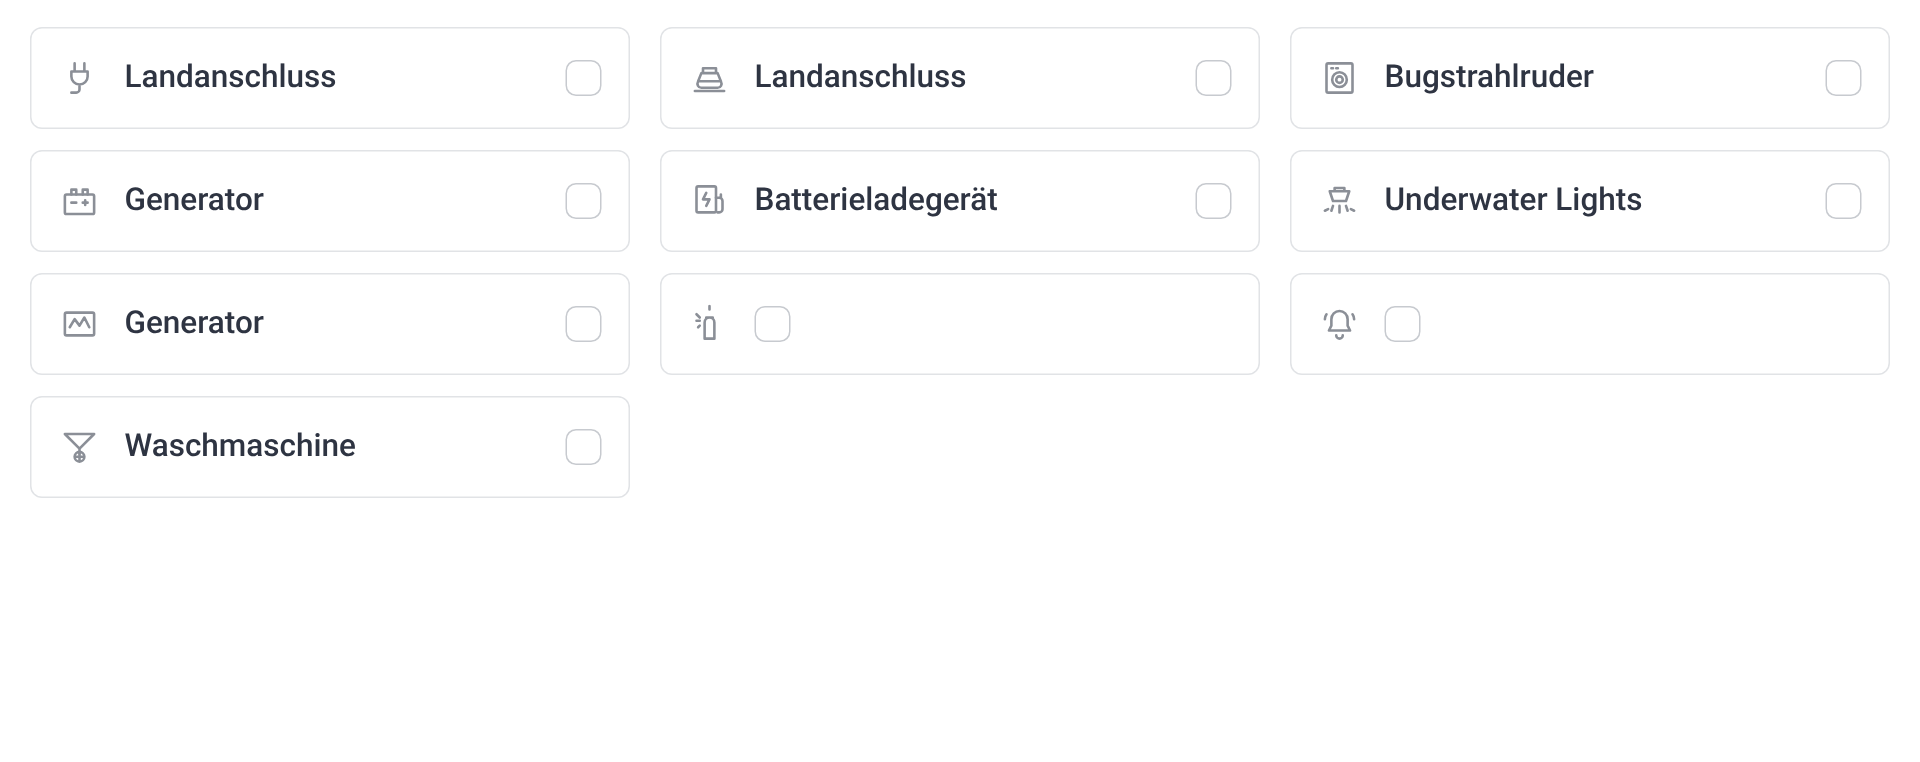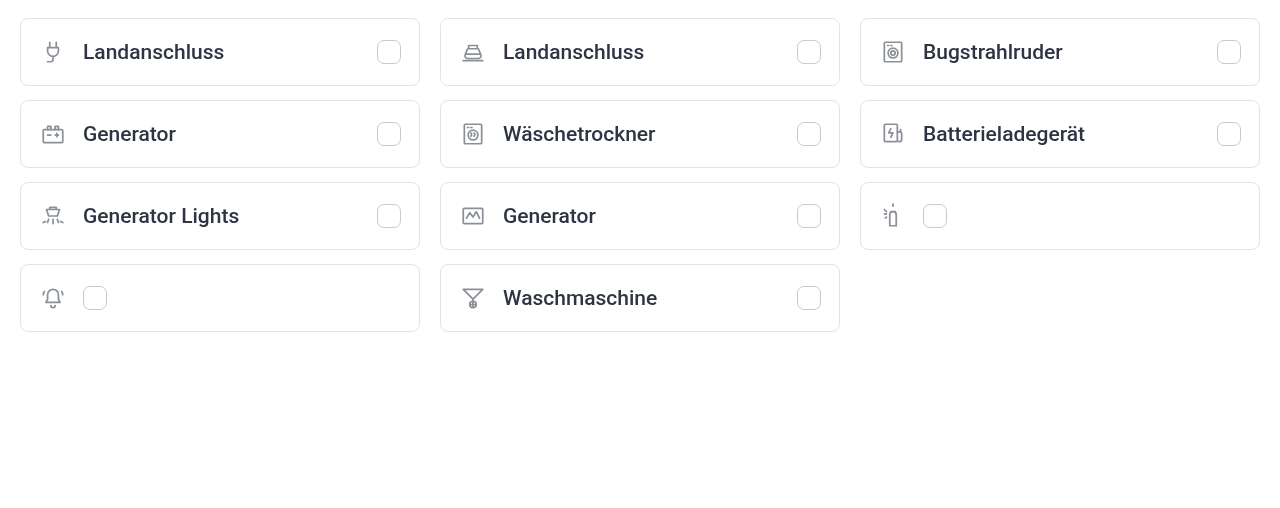--- a/index.html
+++ b/index.html
@@ -98,49 +98,38 @@
   <div class="option-row">
     <span class="icon-slot">
         <svg viewBox="0 0 24 24">
           <rect x="3" y="8" width="18" height="12" rx="1"></rect>
           <path d="M7 8V5h3v3M14 8V5h3v3M7 13h3M14 13h3M15.5 11.5v3"></path>
         </svg>
       </span>
     <span class="label">Generator</span>
     <input type="checkbox" class="checkbox" style="">
   </div>
-  <div class="option-row">
-    <span class="icon-slot">
-        <svg viewBox="0 0 24 24">
-          <rect x="4" y="3" width="16" height="18" rx="1"></rect>
-          <circle cx="12" cy="13" r="4.5"></circle>
-          <path d="M10 11c1 .7 1 2.3 0 3M13 11c1 .7 1 2.3 0 3M7 6h1M10 6h1"></path>
-        </svg>
-      </span>
-    <span class="label">Wäschetrockner</span>
-    <input type="checkbox" class="checkbox" style="">
-  </div>
 
   <div class="option-row">
     <span class="icon-slot">
         <svg viewBox="0 0 24 24">
           <rect x="4" y="3" width="12" height="16" rx="1"></rect>
           <path d="M10 7l-2 4h4l-2 4M16 10h2a2 2 0 0 1 2 2v5a2 2 0 0 1-2 2h-1M19 10V8"></path>
         </svg>
       </span>
     <span class="label">Batterieladegerät</span>
     <input type="checkbox" class="checkbox" style="">
   </div>
   <div class="option-row">
     <span class="icon-slot">
         <svg viewBox="0 0 24 24">
           <path d="M6 6h12l-2 6H8L6 6zM9 6V4h6v2M8 15l-1 3M12 15v4M16 15l1 3M5 17l-2 1M19 17l2 1"></path>
         </svg>
       </span>
-    <span class="label">Generator Lights</span>
+    <span class="label">Underwater Lights</span>
     <input type="checkbox" class="checkbox" style="">
   </div>
 
   <div class="option-row">
     <span class="icon-slot">
         <svg viewBox="0 0 24 24">
           <rect x="3" y="5" width="18" height="14" rx="1"></rect>
           <path d="M6 14l3-5 3 4 3-5 3 6"></path>
         </svg>
       </span>

